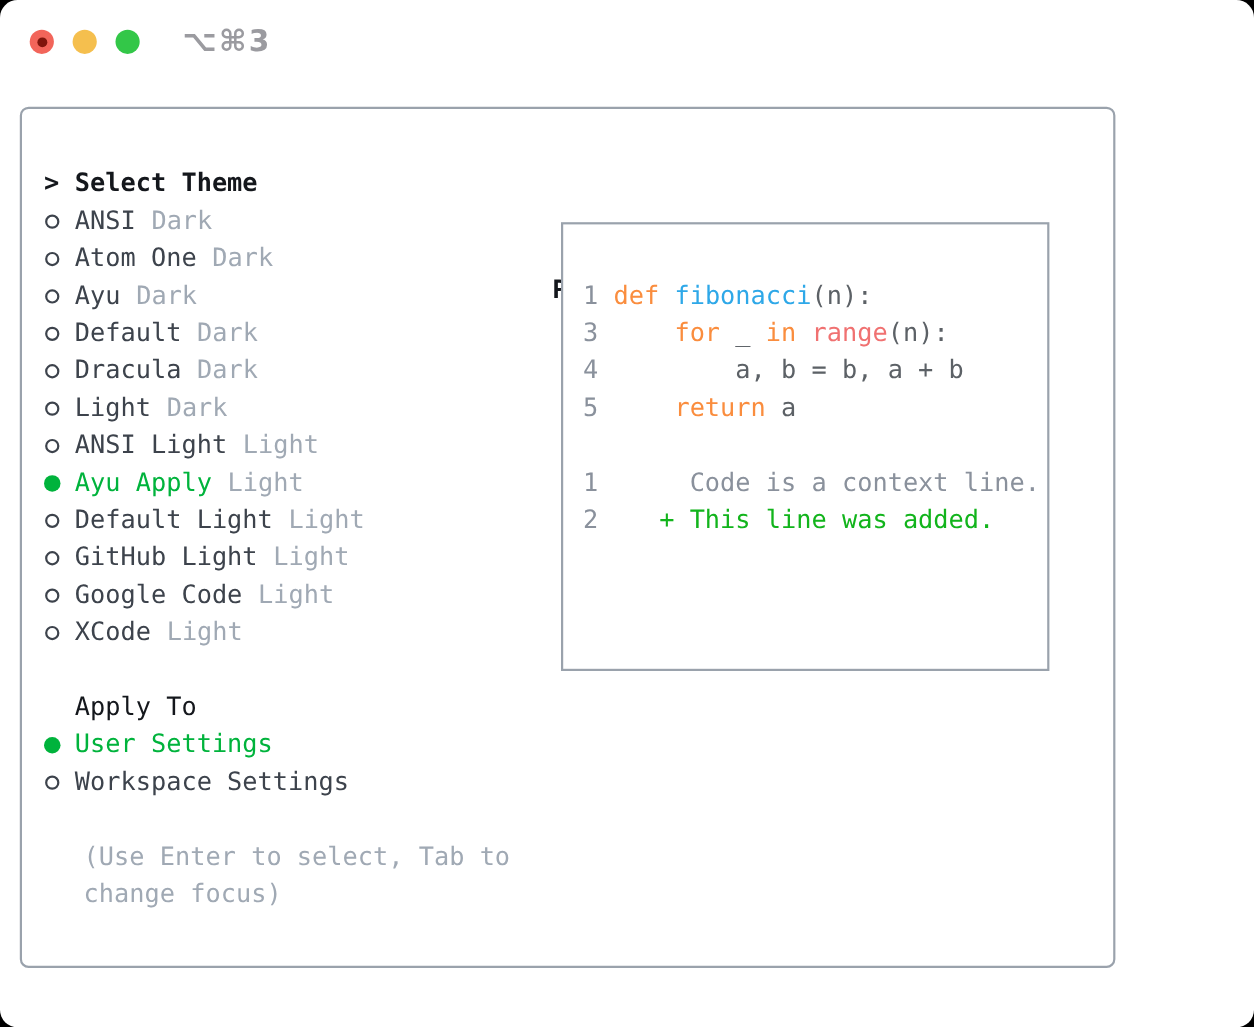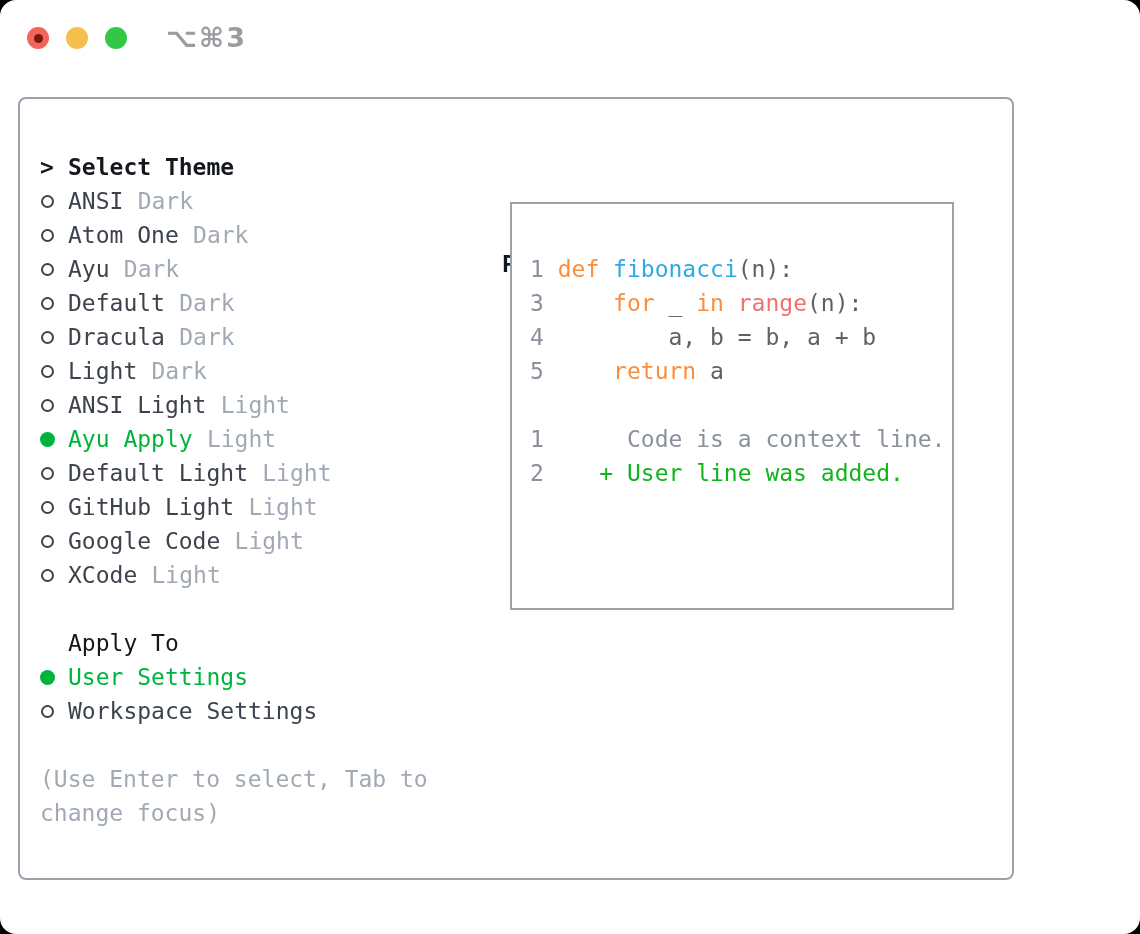--- a/index.html
+++ b/index.html
@@ -25,21 +25,21 @@
   .spacer{height:34px;}
   .gutter{display:inline-flex;width:28px;align-items:center;flex:none;}
   .cursor{font-weight:700;color:var(--heading);}
   .radio{width:13px;height:13px;border:2px solid var(--item_text);border-radius:50%;margin-left:1px;}
   .radio.on{width:15px;height:15px;border:none;background:var(--accent_green);margin-left:0;}
   .row .name{color:var(--item_text);text-align:center;}
   .row.header .name{font-weight:700;color:var(--heading);}
   .row.subheader .name{color:var(--heading);}
   .row.selected .name{color:var(--accent_green);}
   .tag{color:var(--muted);margin-left:0.62em;text-align:right;}
-  .hint{color:var(--muted);white-space:pre;}
+  .hint{color:var(--muted);white-space:pre;margin-left:36px;}
   
   .preview-label{position:absolute;left:482px;top:148px;height:34px;line-height:34px;font-size:23px;font-weight:700;color:var(--heading);}
   .preview-box{position:absolute;left:490px;top:103px;width:444px;height:408px;border:2px solid var(--border_gray);border-radius:0;background:#ffffff;}
   .code{padding:48px 0 0 18px;font-size:23px;line-height:34px;}
   .code-line{height:34px;white-space:pre;}
   .seg-lineno{color:var(--code_lineno);}
   .seg-fg{color:var(--code_fg);}
   .seg-keyword{color:var(--code_keyword);}
   .seg-func{color:var(--code_func);}
   .seg-number{color:var(--code_number);}
@@ -100,18 +100,18 @@
     <div class="preview-label">Preview</div>
 
     <div class="preview-box">
       <div class="code" id="code-block">
           <div class="code-line"><span class="seg-lineno">1 </span><span class="seg-keyword">def</span><span class="seg-fg"> </span><span class="seg-func">fibonacci</span><span class="seg-fg">(n):</span></div>
           <div class="code-line"><span class="seg-lineno">3 </span><span class="seg-fg">    </span><span class="seg-keyword">for</span><span class="seg-fg"> _ </span><span class="seg-keyword">in</span><span class="seg-fg"> </span><span class="seg-special">range</span><span class="seg-fg">(n):</span></div>
           <div class="code-line"><span class="seg-lineno">4 </span><span class="seg-fg">        a, b = b, a + b</span></div>
           <div class="code-line"><span class="seg-lineno">5 </span><span class="seg-fg">    </span><span class="seg-keyword">return</span><span class="seg-fg"> a</span></div>
           <div class="code-line"></div>
           <div class="code-line"><span class="seg-lineno">1 </span><span class="seg-context">     Code is a context line.</span></div>
-          <div class="code-line"><span class="seg-lineno">2 </span><span class="seg-fg">   </span><span class="seg-added">+ User line was added.</span></div>
+          <div class="code-line"><span class="seg-lineno">2 </span><span class="seg-fg">   </span><span class="seg-added">+ This line was added.</span></div>
         </div>
     </div>
 
   </div>
 </div>
 
 </body></html>

